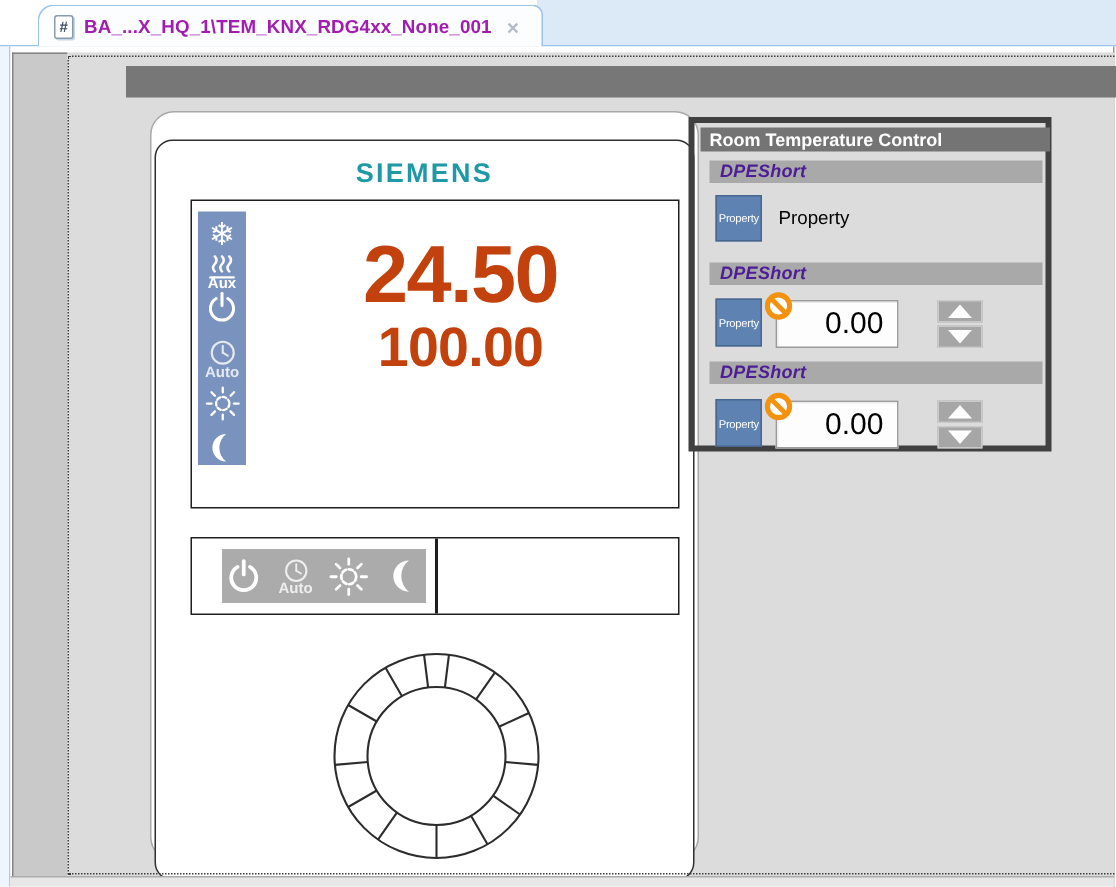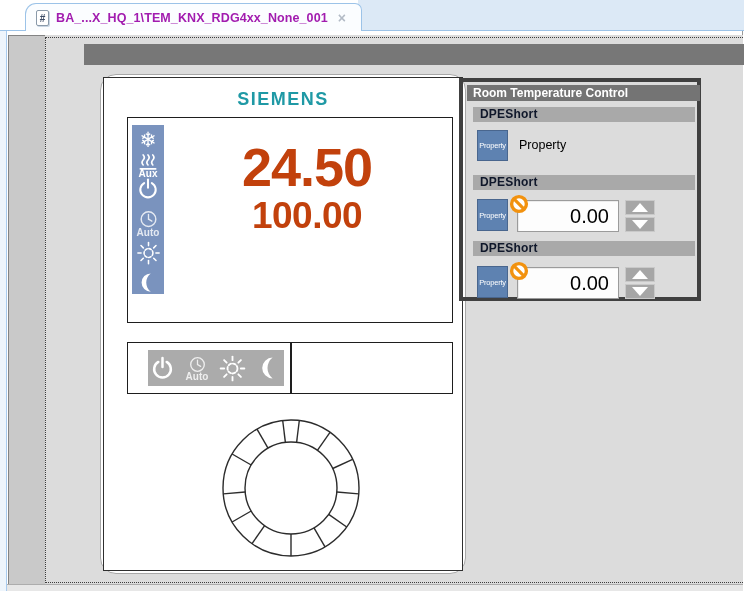--- a/index.html
+++ b/index.html
@@ -17,45 +17,45 @@
   #left-gutter { position:absolute; left:0; top:31px; width:7px; height:560px; background:#eef5fc; border-right:1px solid #a9cbee; }
   #content { position:absolute; left:7px; top:31px; width:736px; height:560px; background:#fff; border-right:1px solid #9a9a9a; }
   #margin-area { position:absolute; left:1px; top:4px; width:37px; height:549px; background:#c9c9c9; border-top:1px solid #848484; border-left:1px solid #848484; }
   #canvas { position:absolute; left:38px; top:4px; width:698px; height:549px; background:#dcdcdc; }
   #selection { position:absolute; left:38px; top:6px; width:698px; height:546px; border-left:1px dotted #3c3c3c; border-top:1px dotted #3c3c3c; border-bottom:1px dotted #3c3c3c; }
   #darkband { position:absolute; left:39px; top:9px; width:697px; height:21px; background:#777777; }
   #bottom-strip { position:absolute; left:0; top:553px; width:736px; height:7px; background:#e7e7e7; border-top:1px solid #acacac; }
 
   
   #device { position:absolute; left:55px; top:39px; width:366px; height:500px; border:1px solid #a8a8a8; border-radius:16px; background:#fff; padding:2px; }
-  #device-inner { width:100%; height:100%; border:1.5px solid #2f2f2f; border-radius:0; background:#fff; position:relative; }
+  #device-inner { width:100%; height:100%; border:1.5px solid #2f2f2f; border-radius:12px; background:#fff; position:relative;margin-top:16px; }
   #brand { position:absolute; left:0; right:0; top:11px; text-align:center; font-size:18px; font-weight:bold; letter-spacing:1.5px; color:#1f99a5; }
   #display { position:absolute; left:23px; top:39px; width:326px; height:206px; border:1.5px solid #1e1e1e; background:#fff; }
   #mode-strip { position:absolute; left:4px; top:7px; width:32px; height:169px; background:#7a93be; display:flex; flex-direction:column; align-items:center; padding-top:3px; }
   .snow-glyph { font-family:"DejaVu Sans", sans-serif; font-size:21px; color:#fff; line-height:24px; }
   .strip-lbl { font-size:10px; font-weight:bold; color:#fff; line-height:8px; }
   .dim { opacity:0.8; }
   #values { position:absolute; left:36px; right:2px; top:20px; text-align:center; color:#c2410c; }
   #val-main { font-size:54px; font-weight:bold; line-height:58px; letter-spacing:-1px; }
   #val-sub  { font-size:37px; font-weight:bold; line-height:40px; letter-spacing:-0.5px; }
 
   #btn-rect { position:absolute; left:23px; top:264px; width:326px; height:52px; border:1.5px solid #1e1e1e; background:#fff; }
   #btn-divider { position:absolute; left:162px; top:0; width:1.5px; height:100%; background:#1e1e1e; }
   #btn-panel { position:absolute; left:20px; top:7px; width:136px; height:36px; background:#ababab; display:flex; align-items:center; justify-content:center; gap:11px; }
   #btn-panel .stack { display:flex; flex-direction:column; align-items:center; }
 
   #dial-wrap { position:absolute; left:117px; top:340px; width:140px; height:140px; }
 
   
   #prop-panel { position:absolute; left:414px; top:43px; width:242px; height:223px; border:4px solid #404040; }
   #prop-header { position:absolute; left:4px; top:3px; width:233px; height:16px; background:#747474; color:#fff; font-size:12px; font-weight:bold; line-height:16px; padding-left:6px; }
-  .dpe-bar { position:absolute; left:10px; width:222px; height:15px; background:#a9a9a9; color:#0f172a; font-size:12px; font-weight:bold; line-height:15px; padding-left:7px; letter-spacing:0.2px; }
+  .dpe-bar { position:absolute; left:10px; width:222px; height:15px; background:#a9a9a9; color:#4c1d95; font-size:12px; font-weight:bold; line-height:15px; padding-left:7px; letter-spacing:0.2px;font-style:italic; }
   .prop-btn { position:absolute; left:14px; width:31px; background:#5e82b1; border:1px solid #49668e; color:#fff; font-size:7.5px; display:flex; align-items:center; justify-content:center; letter-spacing:-0.2px; }
   .prop-label { position:absolute; left:56px; font-size:12.5px; color:#000; }
-  .num-input { position:absolute; left:54px; width:102px; height:32px; background:#fdfdfd; border:1px solid #9b9b9b; box-shadow:inset 1px 1px 0 #ececec; font-family:"Liberation Sans", sans-serif; font-size:20px; color:#000; text-align:right; padding-right:9px; }
+  .num-input { position:absolute; left:54px; width:82px; height:32px; background:#fdfdfd; border:1px solid #9b9b9b; box-shadow:inset 1px 1px 0 #ececec; font-family:"Liberation Sans", sans-serif; font-size:20px; color:#000; text-align:right; padding-right:9px; }
   .forbid { position:absolute; left:46px; width:20px; height:20px; }
   .spinner { position:absolute; left:162px; width:30px; height:32px; display:flex; flex-direction:column; justify-content:space-between; }
   .spin-btn { width:30px; height:15px; background:#a6a6a6; border:1px solid #c9c9c9; display:flex; align-items:center; justify-content:center; }
   .tri-up { width:0; height:0; border-left:8px solid transparent; border-right:8px solid transparent; border-bottom:9px solid #fff; }
   .tri-dn { width:0; height:0; border-left:8px solid transparent; border-right:8px solid transparent; border-top:9px solid #fff; }
 </style>
 </head>
 <body>
 
 <div id="tabbar">

